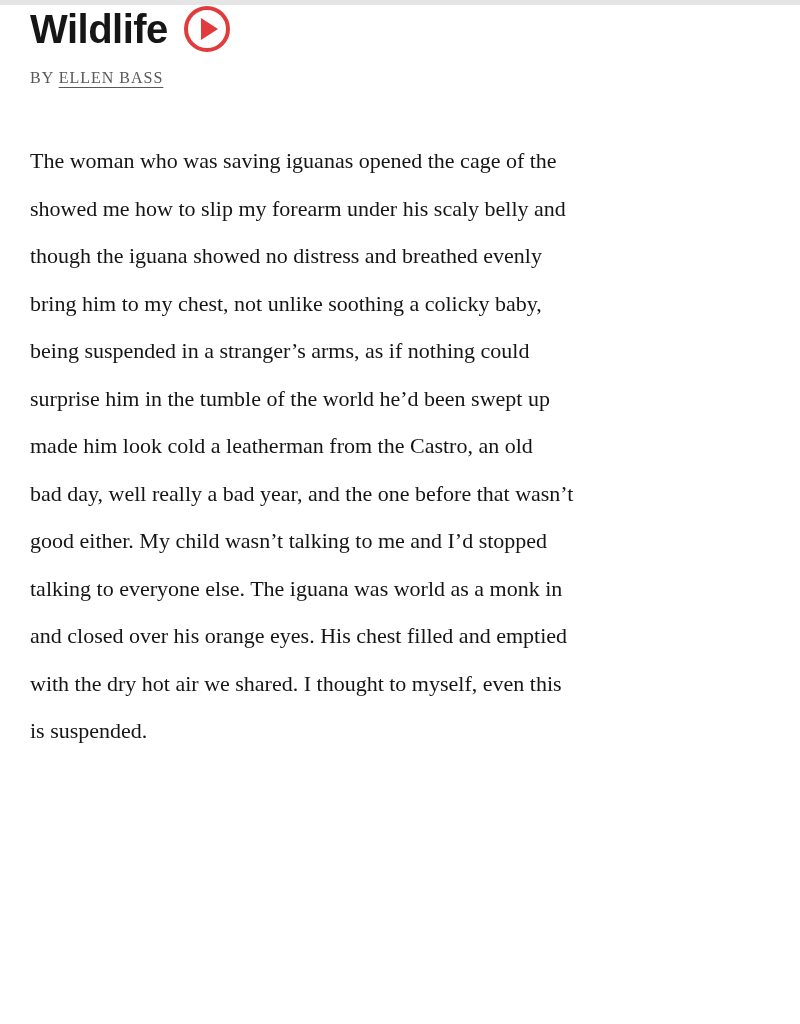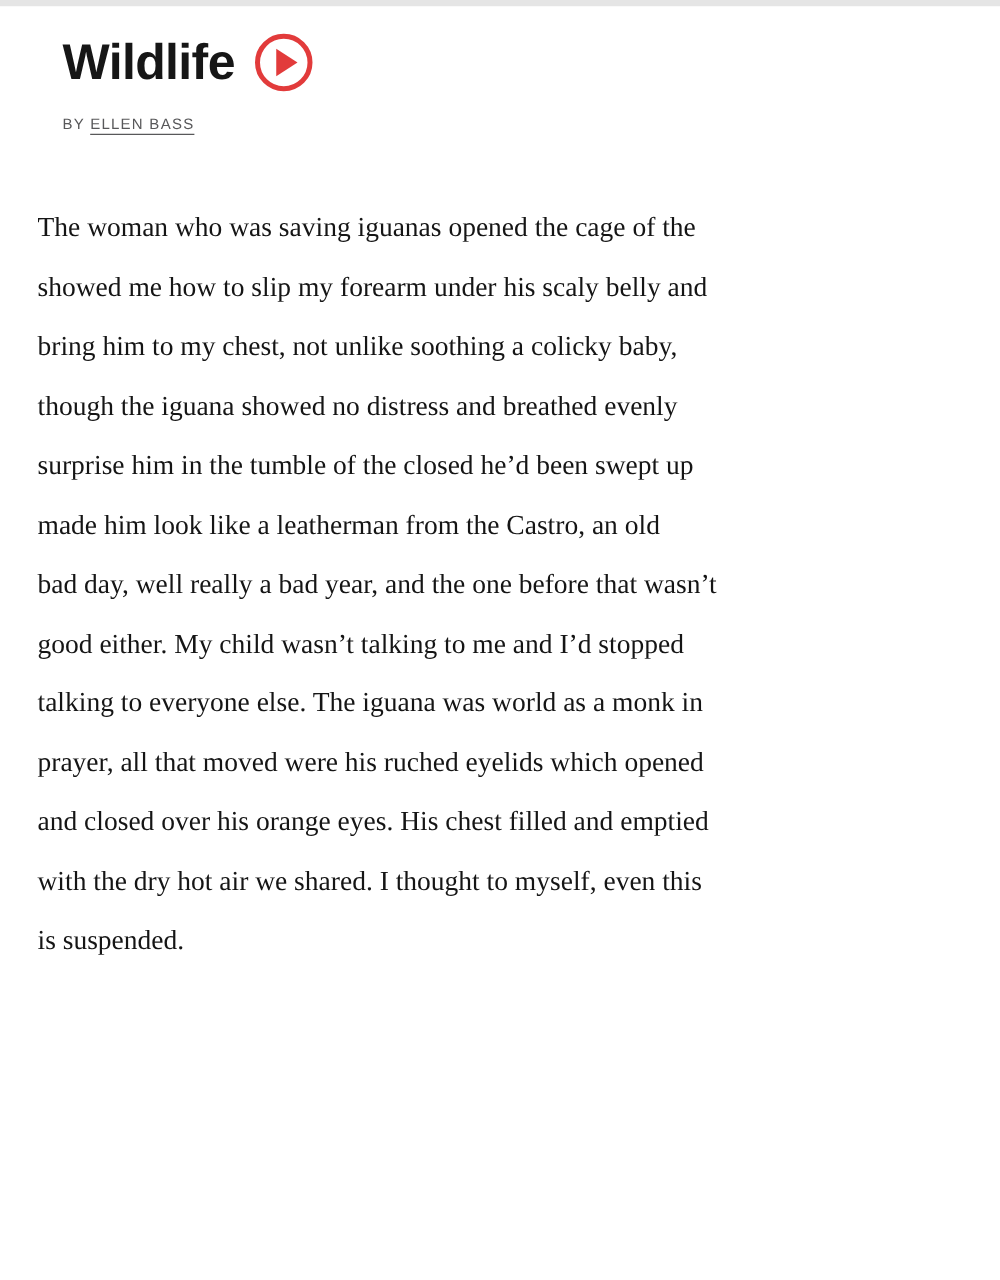--- a/index.html
+++ b/index.html
@@ -20,22 +20,21 @@
   }
   .top-strip {
     width: 100%;
     height: 5px;
     background: var(--top-strip);
   }
   .page {
     padding: 0 30px;
   }
   header {
-    padding-top: 21px;
-    margin-left: 20px;
+    padding-top: 0;
   }
   .title-row {
     display: flex;
     align-items: center;
     gap: 16px;
   }
   h1.title {
     margin: 0;
     font-family: "Liberation Sans", "DejaVu Sans", sans-serif;
     font-weight: 700;
@@ -60,22 +59,22 @@
     display: block;
     width: 0;
     height: 0;
     border-top: 11px solid transparent;
     border-bottom: 11px solid transparent;
     border-left: 17px solid var(--accent-red);
     margin-left: 5px;
   }
   .byline {
     margin: 14px 0 0 0;
-    font-family: Liberation Sans, sans-serif;
-    font-size: 12px;
+    font-family: Liberation Serif, serif;
+    font-size: 16px;
     line-height: 22px;
     letter-spacing: 1px;
     color: var(--byline-gray);
   }
   .author-link {
     color: var(--byline-gray);
     text-decoration: underline;
     text-underline-offset: 4px;
     text-decoration-thickness: 1px;
     cursor: pointer;
@@ -106,25 +105,25 @@
     </div>
     <p class="byline">
       <span>BY</span>
       <a class="author-link">ELLEN BASS</a>
     </p>
   </header>
 
   <article class="poem">
     <div class="poem-line">The woman who was saving iguanas opened the cage of the</div>
     <div class="poem-line">showed me how to slip my forearm under his scaly belly and</div>
+    <div class="poem-line">though the iguana showed no distress and breathed evenly</div>
     <div class="poem-line">bring him to my chest, not unlike soothing a colicky baby,</div>
-    <div class="poem-line">though the iguana showed no distress and breathed evenly</div>
-    <div class="poem-line">surprise him in the tumble of the closed he’d been swept up</div>
-    <div class="poem-line">made him look like a leatherman from the Castro, an old</div>
+    <div class="poem-line">being suspended in a stranger’s arms, as if nothing could</div>
+    <div class="poem-line">surprise him in the tumble of the world he’d been swept up</div>
+    <div class="poem-line">made him look cold a leatherman from the Castro, an old</div>
     <div class="poem-line">bad day, well really a bad year, and the one before that wasn’t</div>
     <div class="poem-line">good either. My child wasn’t talking to me and I’d stopped</div>
     <div class="poem-line">talking to everyone else. The iguana was world as a monk in</div>
-    <div class="poem-line">prayer, all that moved were his ruched eyelids which opened</div>
     <div class="poem-line">and closed over his orange eyes. His chest filled and emptied</div>
     <div class="poem-line">with the dry hot air we shared. I thought to myself, even this</div>
     <div class="poem-line">is suspended.</div>
   </article>
 </main>
 
 </body></html>

